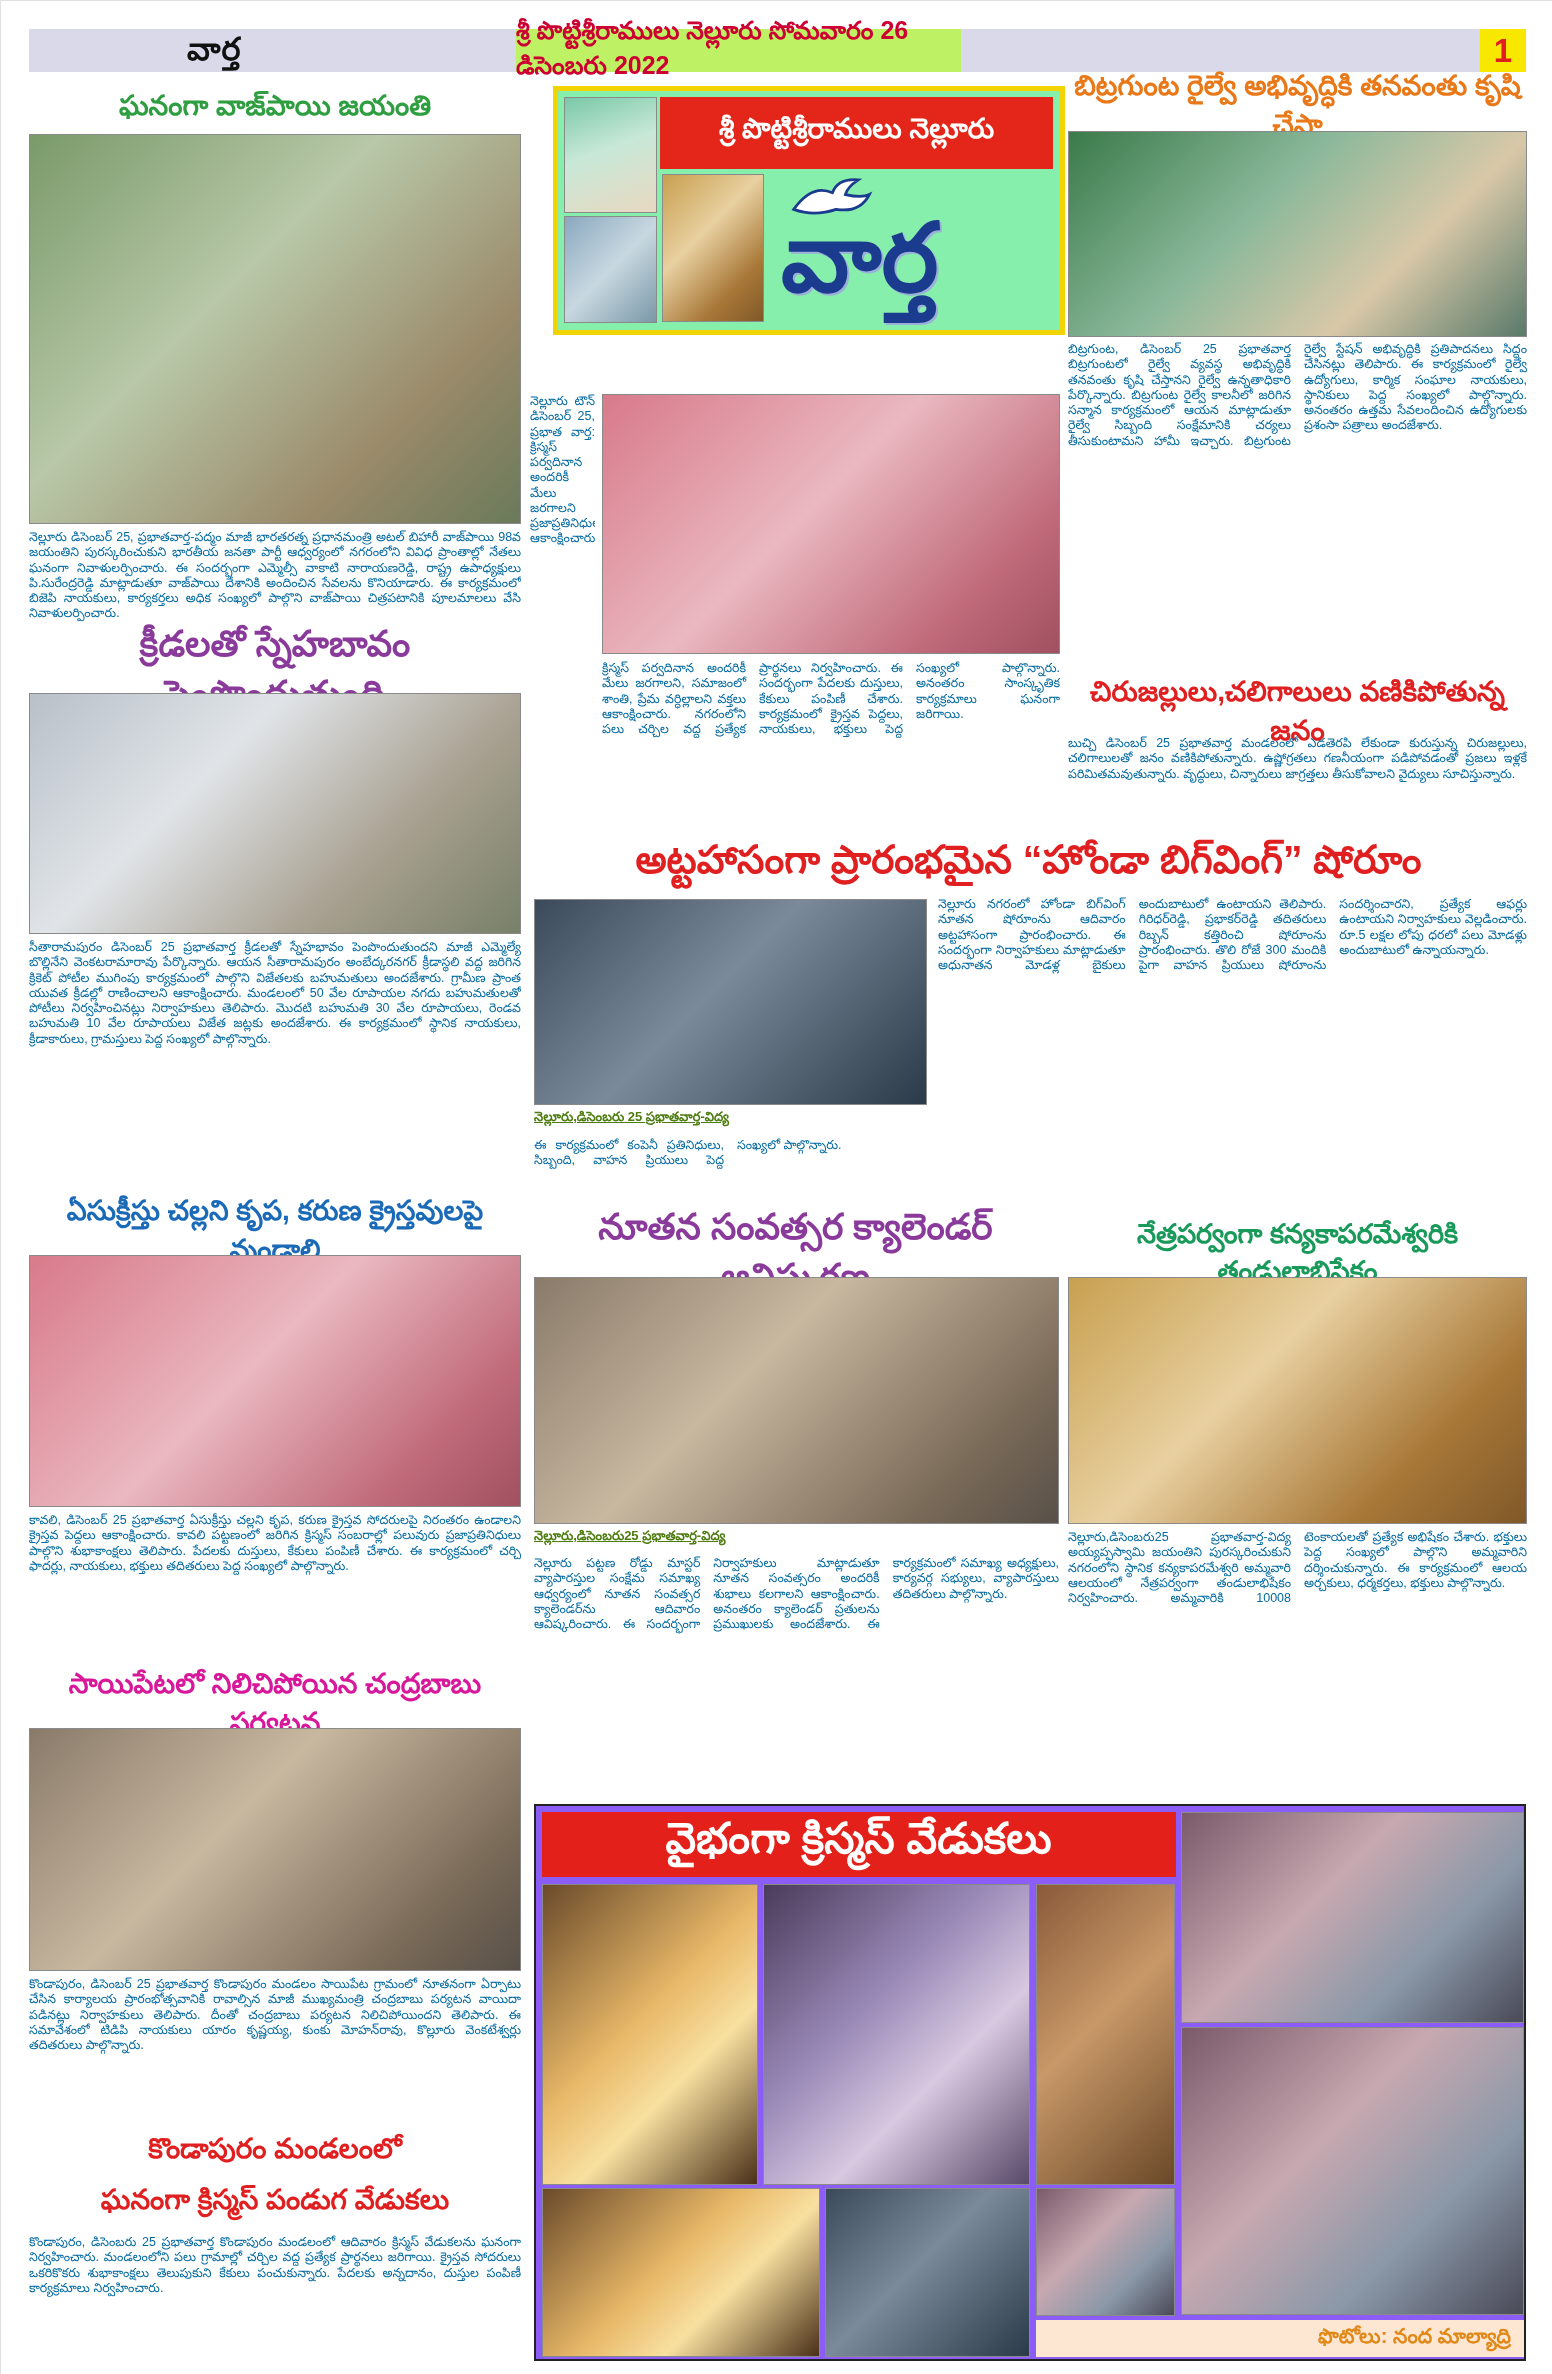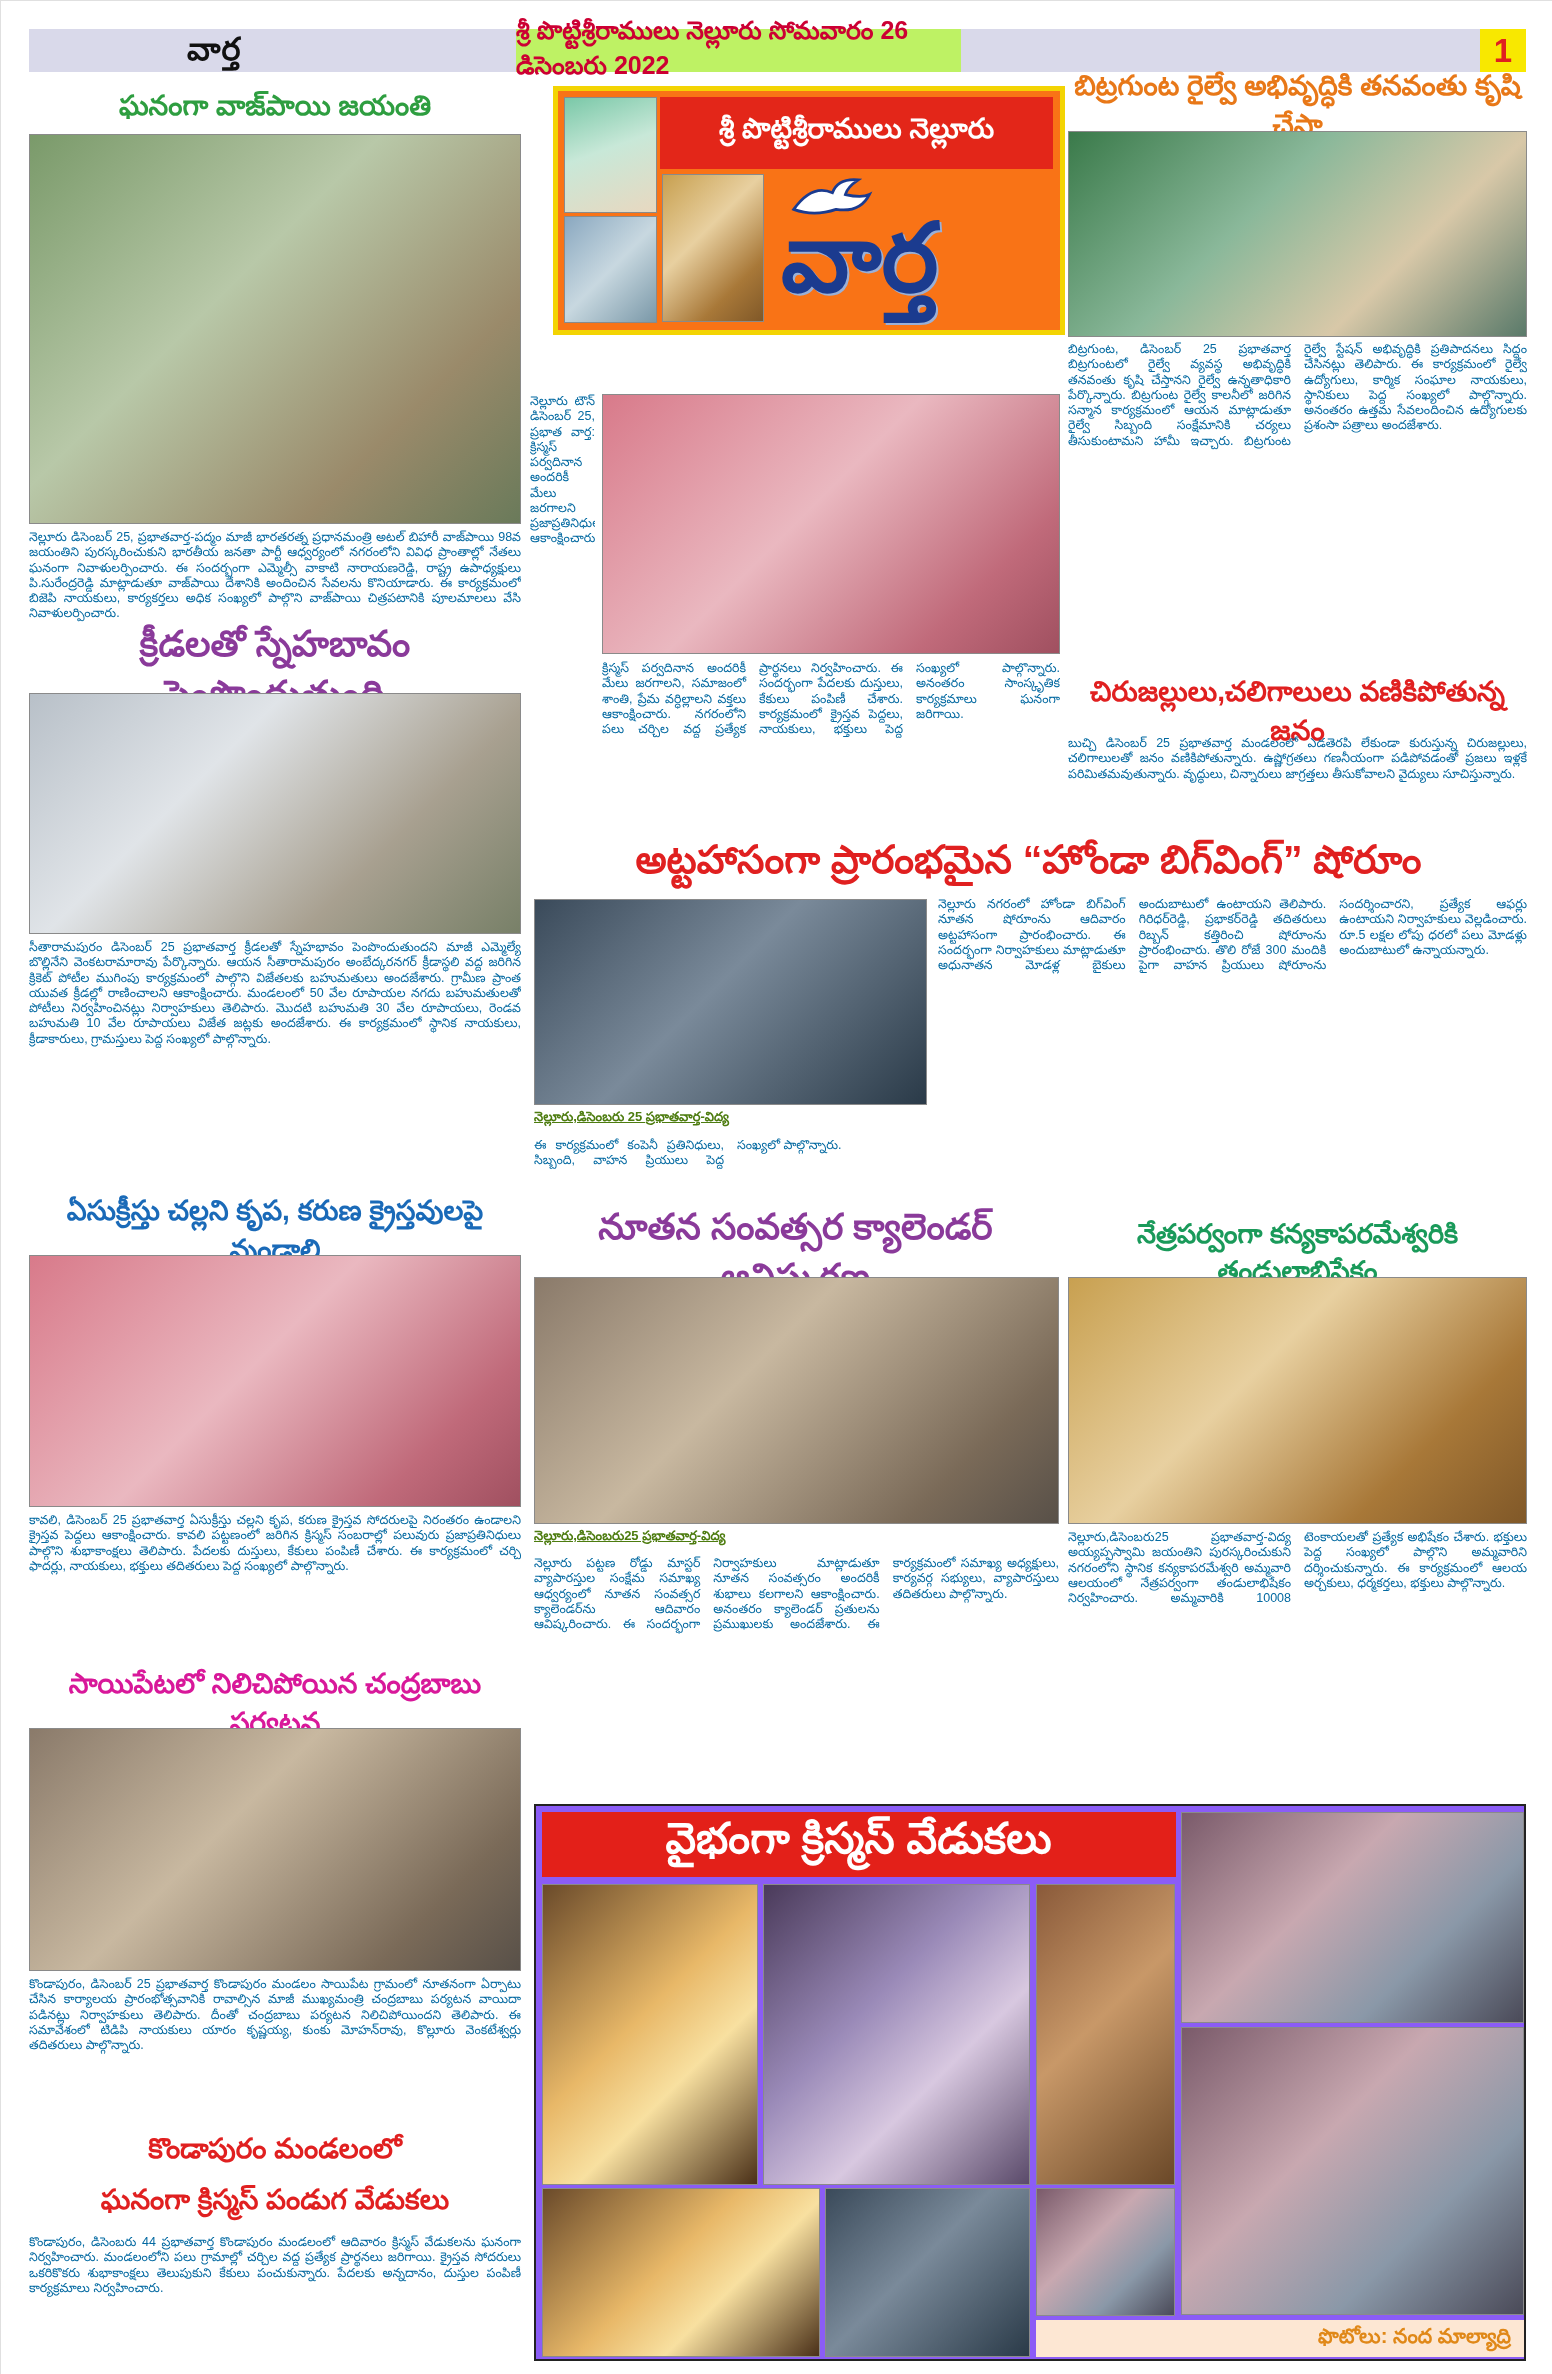--- a/index.html
+++ b/index.html
@@ -13,21 +13,21 @@
 
   
   .topbar { background:#d9d9ea; }
   .mini-logo { font-weight:bold; font-size:32px; color:#111; letter-spacing:0.9px; }
   .datebox { background:#bef264; color:#cc0033; font-weight:bold; font-size:25px;
              display:flex; align-items:center; justify-content:center; }
   .pagenobox { background:#f8e800; color:#e02020; font-weight:bold; font-size:33px;
              display:flex; align-items:center; justify-content:center; }
 
   
-  .masthead { border:5.6px solid #f3d403; background:#f97316; }
+  .masthead { border:5.6px solid #f3d403; background:#86efac; }
   .mast-band { background:#e32619; color:#fff; font-weight:bold; font-size:28px;
                display:flex; align-items:center; justify-content:center; }
   .mast-title { color:#1b3b8f; font-weight:bold; font-size:96px; line-height:1;
                 text-shadow:1.9px 1.9px 0 #9ab0d8; }
   .tagline { background:#12a04b; color:#fff; font-weight:bold; font-size:27px;
              display:flex; align-items:center; justify-content:center; }
 
   
   .hl { font-weight:bold; text-align:center; display:flex; align-items:center; justify-content:center; }
   .hl-green  { color:#2e9e40; font-size:28px; }
@@ -102,21 +102,21 @@
   <div class="abs hl hl-blue" style="left:28px;top:1215px;width:492px;height:35px;">ఏసుక్రీస్తు చల్లని కృప, కరుణ క్రైస్తవులపై వుండాలి</div>
   <div class="abs photo ph-pink" style="left:28px;top:1254px;width:492px;height:252px;"></div>
   <div class="abs bd" style="left:28px;top:1512px;width:492px;height:171px;">కావలి, డిసెంబర్ 25 ప్రభాతవార్త ఏసుక్రీస్తు చల్లని కృప, కరుణ క్రైస్తవ సోదరులపై నిరంతరం ఉండాలని క్రైస్తవ పెద్దలు ఆకాంక్షించారు. కావలి పట్టణంలో జరిగిన క్రిస్మస్ సంబరాల్లో పలువురు ప్రజాప్రతినిధులు పాల్గొని శుభాకాంక్షలు తెలిపారు. పేదలకు దుస్తులు, కేకులు పంపిణీ చేశారు. ఈ కార్యక్రమంలో చర్చి ఫాదర్లు, నాయకులు, భక్తులు తదితరులు పెద్ద సంఖ్యలో పాల్గొన్నారు.</div>
 
   <div class="abs hl hl-magenta" style="left:28px;top:1688px;width:492px;height:35px;">సాయిపేటలో నిలిచిపోయిన చంద్రబాబు పర్యటన</div>
   <div class="abs photo ph-indoor" style="left:28px;top:1727px;width:492px;height:243px;"></div>
   <div class="abs bd" style="left:28px;top:1976px;width:492px;height:152px;">కొండాపురం, డిసెంబర్ 25 ప్రభాతవార్త కొండాపురం మండలం సాయిపేట గ్రామంలో నూతనంగా ఏర్పాటు చేసిన కార్యాలయ ప్రారంభోత్సవానికి రావాల్సిన మాజీ ముఖ్యమంత్రి చంద్రబాబు పర్యటన వాయిదా పడినట్లు నిర్వాహకులు తెలిపారు. దీంతో చంద్రబాబు పర్యటన నిలిచిపోయిందని తెలిపారు. ఈ సమావేశంలో టిడిపి నాయకులు యారం కృష్ణయ్య, కుంకు మోహన్‌రావు, కొల్లూరు వెంకటేశ్వర్లు తదితరులు పాల్గొన్నారు.</div>
 
   <div class="abs hl hl-red" style="left:28px;top:2182px;width:492px;height:41px;">ఘనంగా క్రిస్మస్ పండుగ వేడుకలు</div>
   <div class="abs hl hl-red" style="left:28px;top:2133px;width:492px;height:37px;">కొండాపురం మండలంలో</div>
-  <div class="abs bd" style="left:28px;top:2234px;width:492px;height:130px;">కొండాపురం, డిసెంబరు 44 ప్రభాతవార్త కొండాపురం మండలంలో ఆదివారం క్రిస్మస్ వేడుకలను ఘనంగా నిర్వహించారు. మండలంలోని పలు గ్రామాల్లో చర్చిల వద్ద ప్రత్యేక ప్రార్థనలు జరిగాయి. క్రైస్తవ సోదరులు ఒకరికొకరు శుభాకాంక్షలు తెలుపుకుని కేకులు పంచుకున్నారు. పేదలకు అన్నదానం, దుస్తుల పంపిణీ కార్యక్రమాలు నిర్వహించారు.</div>
+  <div class="abs bd" style="left:28px;top:2234px;width:492px;height:130px;">కొండాపురం, డిసెంబరు 25 ప్రభాతవార్త కొండాపురం మండలంలో ఆదివారం క్రిస్మస్ వేడుకలను ఘనంగా నిర్వహించారు. మండలంలోని పలు గ్రామాల్లో చర్చిల వద్ద ప్రత్యేక ప్రార్థనలు జరిగాయి. క్రైస్తవ సోదరులు ఒకరికొకరు శుభాకాంక్షలు తెలుపుకుని కేకులు పంచుకున్నారు. పేదలకు అన్నదానం, దుస్తుల పంపిణీ కార్యక్రమాలు నిర్వహించారు.</div>
 
   <div class="abs bd" style="left:529px;top:393px;width:65px;height:443px;">నెల్లూరు టౌన్ డిసెంబర్ 25, ప్రభాత వార్త: క్రిస్మస్ పర్వదినాన అందరికీ మేలు జరగాలని ప్రజాప్రతినిధులు ఆకాంక్షించారు.</div>
   <div class="abs photo ph-pink" style="left:601px;top:393px;width:458px;height:260px;"></div>
   <div class="abs bd bd-3col" style="left:601px;top:660px;width:458px;height:176px;">క్రిస్మస్ పర్వదినాన అందరికీ మేలు జరగాలని, సమాజంలో శాంతి, ప్రేమ వర్ధిల్లాలని వక్తలు ఆకాంక్షించారు. నగరంలోని పలు చర్చిల వద్ద ప్రత్యేక ప్రార్థనలు నిర్వహించారు. ఈ సందర్భంగా పేదలకు దుస్తులు, కేకులు పంపిణీ చేశారు. కార్యక్రమంలో క్రైస్తవ పెద్దలు, నాయకులు, భక్తులు పెద్ద సంఖ్యలో పాల్గొన్నారు. అనంతరం సాంస్కృతిక కార్యక్రమాలు ఘనంగా జరిగాయి.</div>
 
   <div class="abs hl hl-red-lg" style="left:529px;top:839px;width:997px;height:50px;">అట్టహాసంగా ప్రారంభమైన “హోండా బిగ్‌వింగ్” షోరూం</div>
   <div class="abs photo ph-dark" style="left:533px;top:898px;width:393px;height:206px;"></div>
   <div class="abs caption" style="left:533px;top:1108px;width:393px;height:22px;">నెల్లూరు,డిసెంబరు 25 ప్రభాతవార్త-విద్య</div>
   <div class="abs bd bd-3col" style="left:937px;top:896px;width:589px;height:312px;">నెల్లూరు నగరంలో హోండా బిగ్‌వింగ్ నూతన షోరూంను ఆదివారం అట్టహాసంగా ప్రారంభించారు. ఈ సందర్భంగా నిర్వాహకులు మాట్లాడుతూ అధునాతన మోడళ్ల బైకులు అందుబాటులో ఉంటాయని తెలిపారు. గిరిధర్‌రెడ్డి, ప్రభాకర్‌రెడ్డి తదితరులు రిబ్బన్ కత్తిరించి షోరూంను ప్రారంభించారు. తొలి రోజే 300 మందికి పైగా వాహన ప్రియులు షోరూంను సందర్శించారని, ప్రత్యేక ఆఫర్లు ఉంటాయని నిర్వాహకులు వెల్లడించారు. రూ.5 లక్షల లోపు ధరలో పలు మోడళ్లు అందుబాటులో ఉన్నాయన్నారు.</div>
   <div class="abs bd bd-2col" style="left:533px;top:1137px;width:393px;height:74px;">ఈ కార్యక్రమంలో కంపెనీ ప్రతినిధులు, సిబ్బంది, వాహన ప్రియులు పెద్ద సంఖ్యలో పాల్గొన్నారు.</div>

